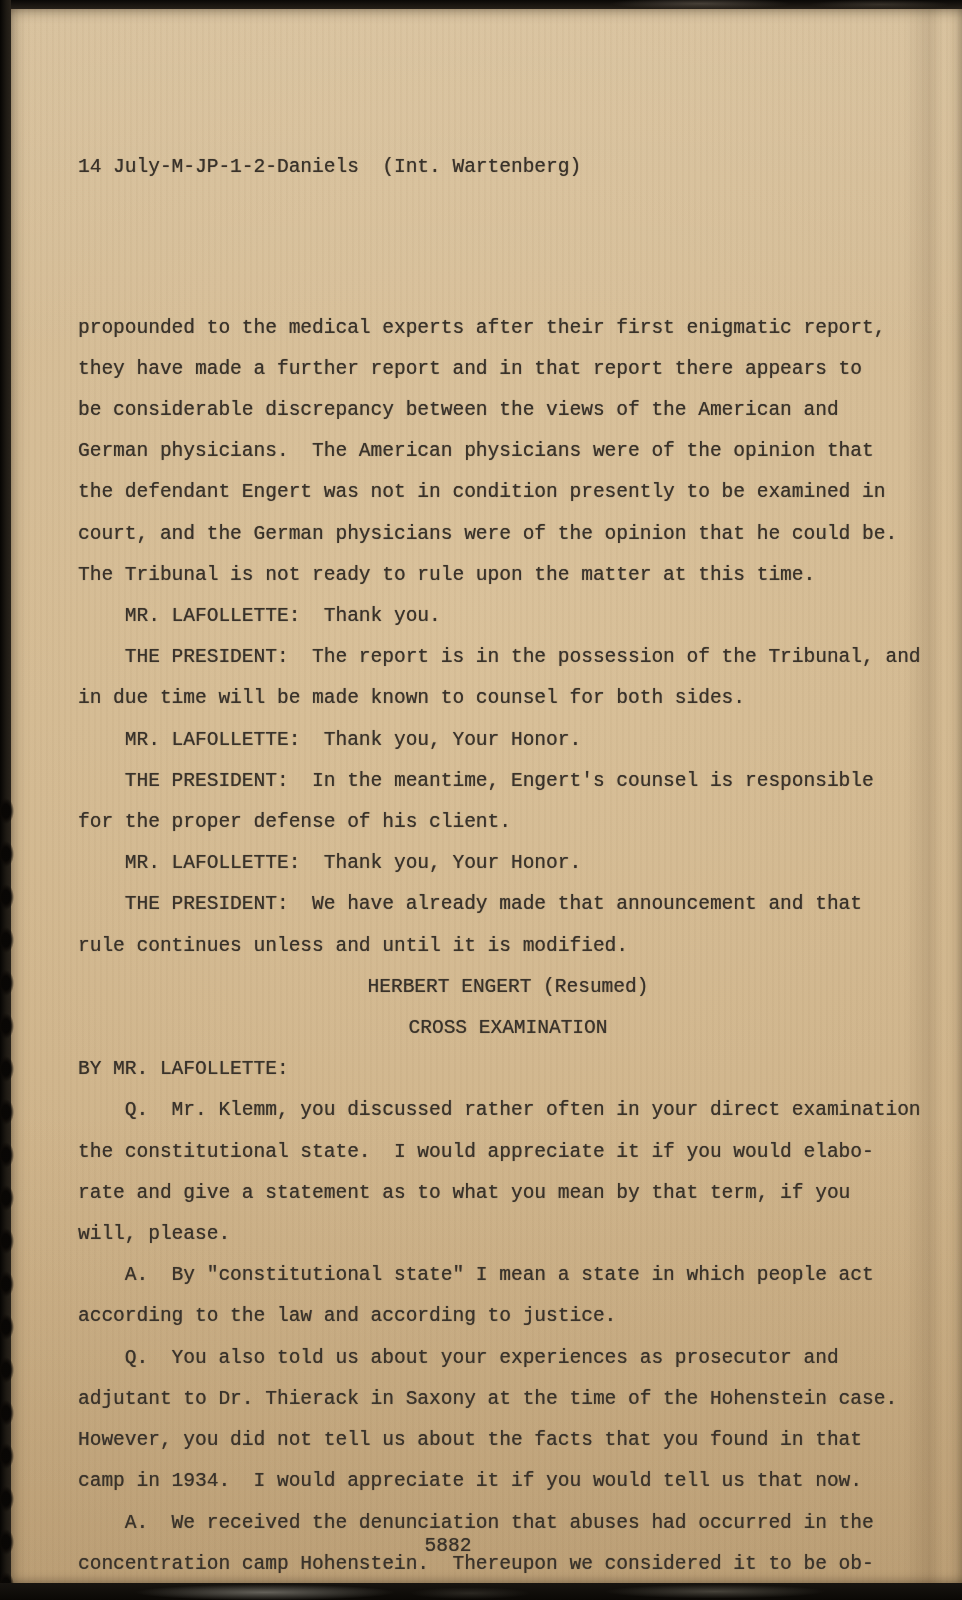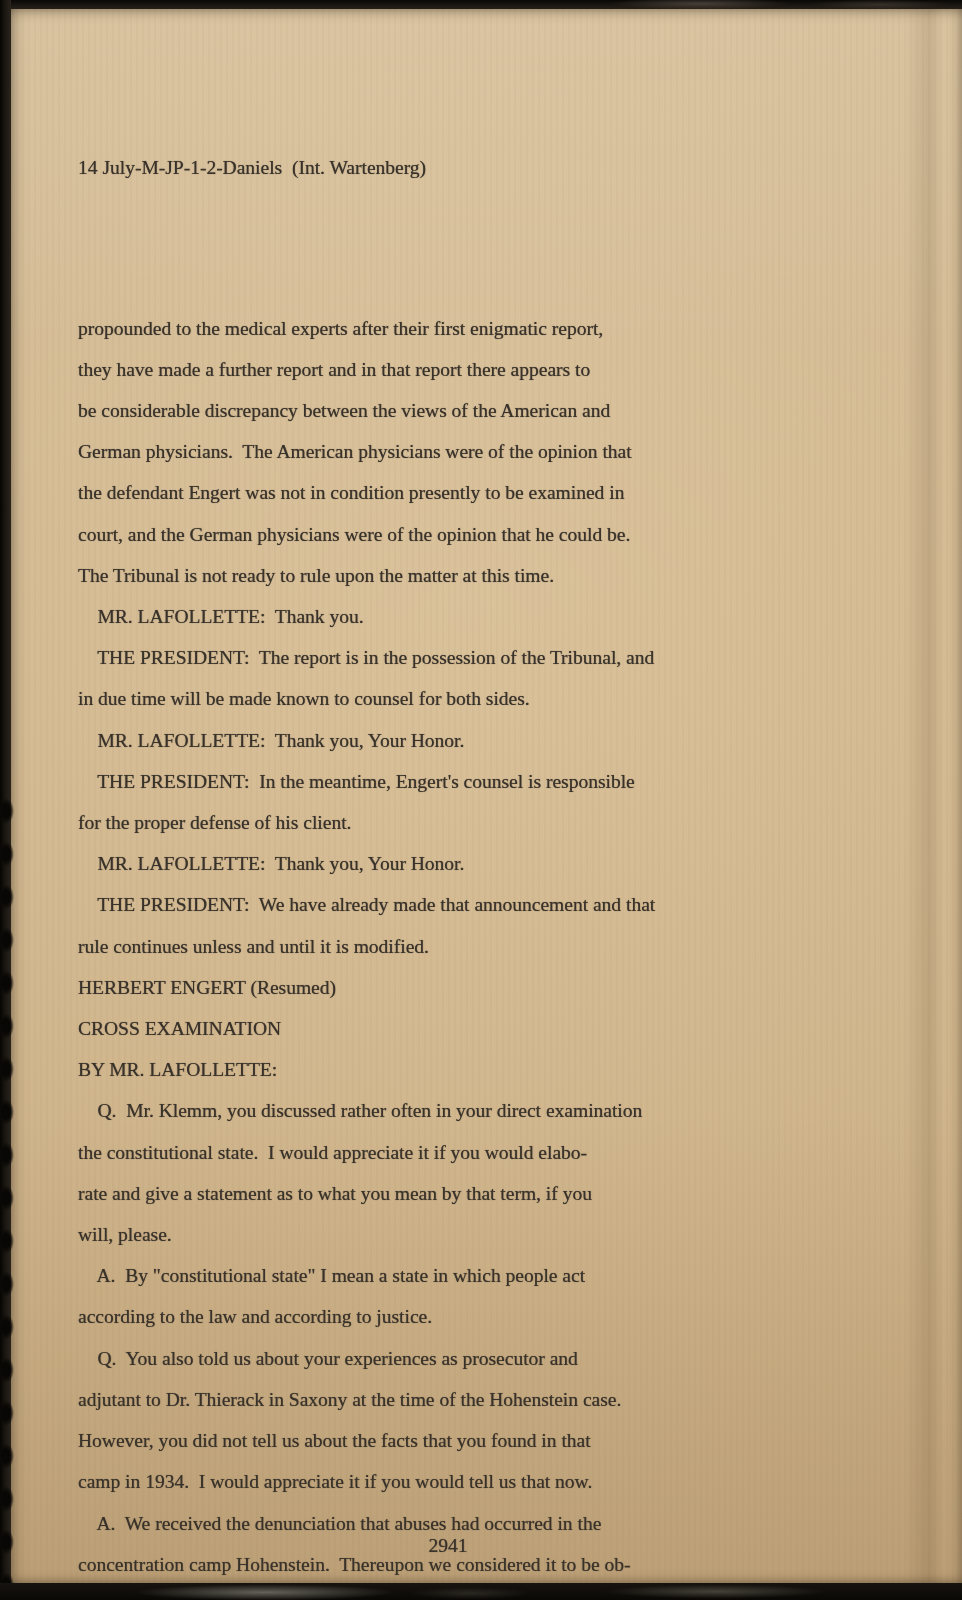--- a/index.html
+++ b/index.html
@@ -37,21 +37,20 @@
     background:
       linear-gradient(180deg, rgba(255,248,230,0.10) 0%, rgba(0,0,0,0) 22%, rgba(0,0,0,0) 70%, rgba(95,68,36,0.13) 100%),
       radial-gradient(ellipse 130% 90% at 48% 38%, rgba(255,250,235,0.08), rgba(118,88,48,0.10) 95%),
       linear-gradient(90deg, rgba(0,0,0,0) 94%, rgba(92,70,44,0.18) 96.6%, rgba(0,0,0,0) 98%),
       linear-gradient(180deg, #d9c19b 0%, #d6bc93 45%, #cfb287 100%);
     box-shadow:
       inset 10px 0 16px -10px rgba(30,22,12,0.55),
       inset 0 10px 14px -9px rgba(30,22,12,0.45),
       inset -8px 0 14px -8px rgba(46,34,20,0.40),
       inset 0 -9px 12px -8px rgba(30,22,12,0.40);
-    font-family: Liberation Serif, serif;
   }
   
   .paper-texture {
     position: absolute; inset: 0;
     background: repeating-linear-gradient(90deg,
       rgba(124,96,58,0.045) 0px, rgba(124,96,58,0.045) 2px,
       rgba(0,0,0,0) 2px, rgba(0,0,0,0) 6px);
     pointer-events: none;
   }
   
@@ -69,41 +68,41 @@
     white-space: pre;
   }
   .header {
     position: absolute; left: 68px; top: 101px;
     font-size: 19.5px; line-height: 23.5px;
   }
   .body-lines {
     position: absolute; left: 68px; right: 24px; top: 176px;
     font-size: 19.5px; line-height: 41.2px;
   }
-  .body-lines .line.center { }
+  .body-lines .line.center { text-align: center; }
   .pagenum {
     position: absolute; left: 358px; width: 160px; top: 1520px;
     font-size: 19.5px; line-height: 36px; text-align: center;
   }
 </style>
 </head>
 <body>
 
 <div class="scan">
   <div class="paper">
     <div class="paper-texture"></div>
 
     <div class="header typewriter">
       <div>14 July-M-JP-1-2-Daniels  (Int. Wartenberg)</div>
     </div>
 
     <div class="body-lines typewriter">
       
     <div class="line">propounded to the medical experts after their first enigmatic report,</div><div class="line">they have made a further report and in that report there appears to</div><div class="line">be considerable discrepancy between the views of the American and</div><div class="line">German physicians.  The American physicians were of the opinion that</div><div class="line">the defendant Engert was not in condition presently to be examined in</div><div class="line">court, and the German physicians were of the opinion that he could be.</div><div class="line">The Tribunal is not ready to rule upon the matter at this time.</div><div class="line">    MR. LAFOLLETTE:  Thank you.</div><div class="line">    THE PRESIDENT:  The report is in the possession of the Tribunal, and</div><div class="line">in due time will be made known to counsel for both sides.</div><div class="line">    MR. LAFOLLETTE:  Thank you, Your Honor.</div><div class="line">    THE PRESIDENT:  In the meantime, Engert's counsel is responsible</div><div class="line">for the proper defense of his client.</div><div class="line">    MR. LAFOLLETTE:  Thank you, Your Honor.</div><div class="line">    THE PRESIDENT:  We have already made that announcement and that</div><div class="line">rule continues unless and until it is modified.</div><div class="line center">HERBERT ENGERT (Resumed)</div><div class="line center">CROSS EXAMINATION</div><div class="line">BY MR. LAFOLLETTE:</div><div class="line">    Q.  Mr. Klemm, you discussed rather often in your direct examination</div><div class="line">the constitutional state.  I would appreciate it if you would elabo-</div><div class="line">rate and give a statement as to what you mean by that term, if you</div><div class="line">will, please.</div><div class="line">    A.  By "constitutional state" I mean a state in which people act</div><div class="line">according to the law and according to justice.</div><div class="line">    Q.  You also told us about your experiences as prosecutor and</div><div class="line">adjutant to Dr. Thierack in Saxony at the time of the Hohenstein case.</div><div class="line">However, you did not tell us about the facts that you found in that</div><div class="line">camp in 1934.  I would appreciate it if you would tell us that now.</div><div class="line">    A.  We received the denunciation that abuses had occurred in the</div><div class="line">concentration camp Hohenstein.  Thereupon we considered it to be ob-</div><div class="line">vious that those criminal deeds had to be prosecuted by a court.</div></div>
 
-    <div class="pagenum typewriter">2941</div>
+    <div class="pagenum typewriter">5882</div>
   </div>
 
   <div class="edge-top"></div>
   <div class="edge-left"></div>
   <div class="binding"></div>
   <div class="edge-bottom"></div>
 </div>
 
 </body></html>

